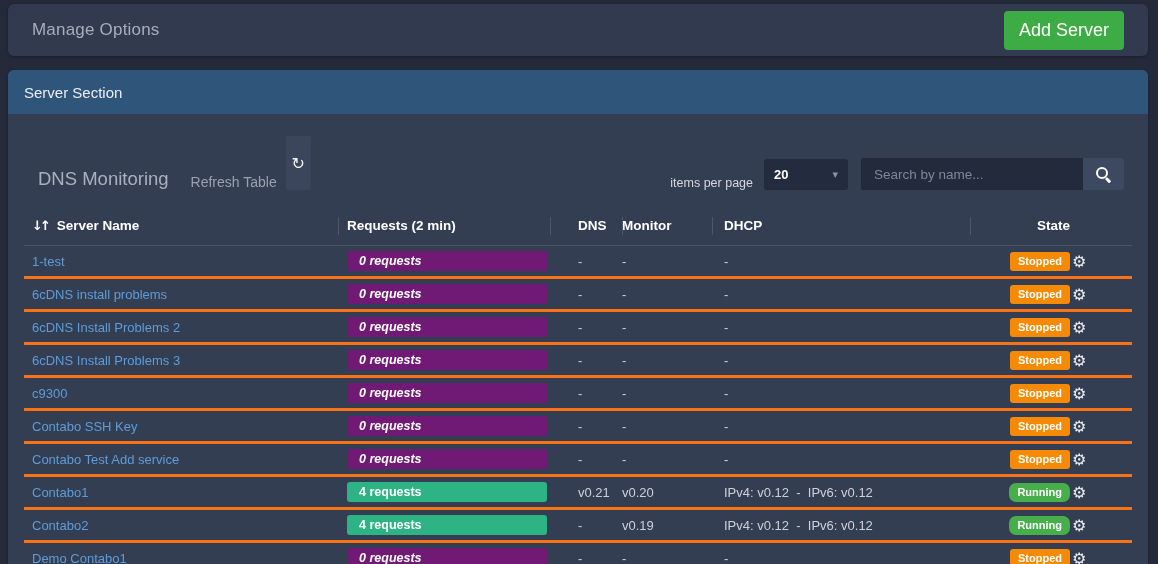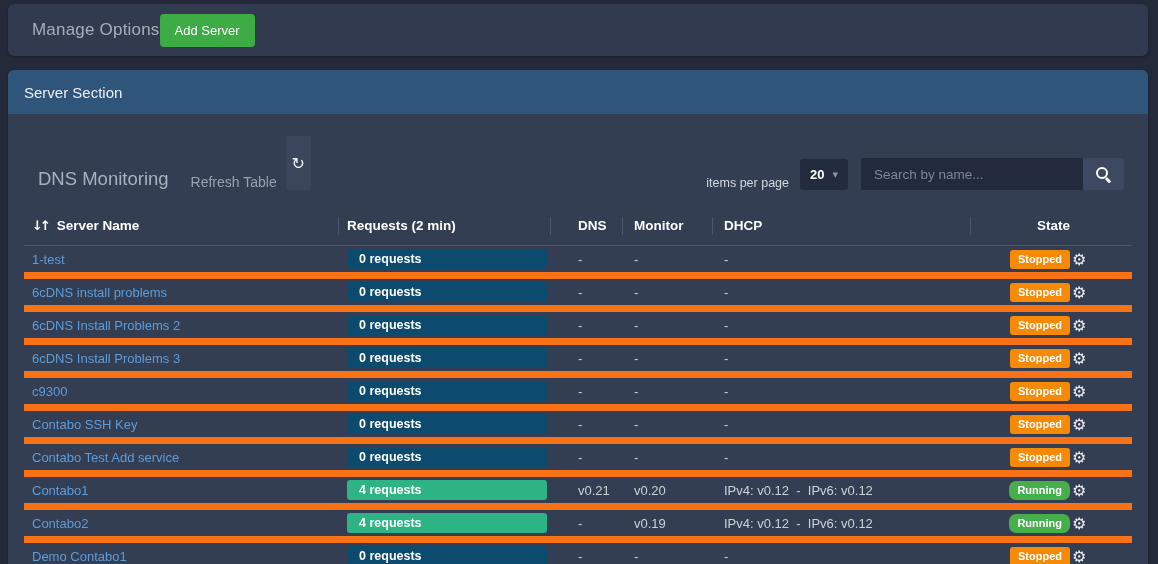--- a/index.html
+++ b/index.html
@@ -9,29 +9,29 @@
     font-family:"Liberation Sans", sans-serif;
     position:relative;
     color:#ccd1d9;
   }
   .icon-font { font-family:"DejaVu Sans", sans-serif; }
 
   
   .topbar {
     position:absolute; left:8px; top:4px; width:1140px; height:52px;
     background:#313a4e; border-radius:6px;
-    display:flex; align-items:center; 
+    display:flex; align-items:center; justify-content:space-between;
     padding:0 24px;
     box-shadow:0 1px 3px rgba(0,0,0,.3);
   }
   .topbar-title { color:#a7aebb; font-size:17px; letter-spacing:.2px; }
   .btn-add {
     background:#3eac45; color:#fff; border:none; border-radius:4px;
     font-family:"Liberation Sans", sans-serif;
-    font-size:13px; padding:9px 15px; cursor:pointer;
+    font-size:18px; padding:9px 15px; cursor:pointer;
   }
 
   
   .panel {
     position:absolute; left:8px; top:70px; width:1140px; height:540px;
     background:#343e53; border-radius:6px 6px 0 0;
     box-shadow:0 1px 3px rgba(0,0,0,.3);
   }
   .section-header {
     height:44px; background:#30557b; border-radius:6px 6px 0 0;
@@ -48,21 +48,21 @@
   .refresh-label { color:#99a1b0; font-size:14px; margin-right:9px; }
   .btn-refresh {
     width:25px; height:54px; background:#3b465c; border:none; border-radius:2px;
     color:#f2f4f7; font-size:16px; cursor:pointer;
     display:flex; align-items:center; justify-content:center;
   }
   .toolbar-spacer { flex:1; }
   .ipp-label { color:#d4d8df; font-size:12.5px; margin-right:11px; }
   .select-box {
     background:#232b3e; border-radius:3px; height:31px;
-    display:flex; align-items:center; padding:0 10px; cursor:pointer; margin-right:13px;
+    display:flex; align-items:center; padding:0 10px; cursor:pointer; margin-right:13px;gap:36px;
   }
   .select-value { color:#fff; font-size:13px; font-weight:bold; margin-right:8px; }
   .select-caret { color:#8b94a6; font-size:11px; }
   .search-wrap { display:flex; align-items:stretch; height:32px; }
   .search-input {
     width:222px; background:#222a3c; border:none; outline:none;
     color:#ef4444; font-size:13.5px; padding:0 13px; border-radius:2px 0 0 2px;
     font-family:"Liberation Sans", sans-serif;
   }
   .search-input::placeholder { color:#7e8798; }
@@ -90,41 +90,41 @@
   .hcell { position:relative; display:flex; align-items:center; height:100%; }
   .hdiv::before {
     content:""; position:absolute; left:0; top:11px; width:1px; height:18px;
     background:#4d5769;
   }
   .sort-icon { color:#fff; font-size:13px; letter-spacing:-3px; margin-right:9px; font-weight:bold; }
 
   .c-name  { width:314px; padding-left:8px; }
   .c-req   { width:212px; padding-left:9px; }
   .c-dns   { width:72px;  padding-left:28px; }
-  .c-mon   { width:90px;  padding-left:12px; }
+  .c-mon   { width:90px;  }
   .c-dhcp  { width:258px; padding-left:12px; }
   .c-state { width:100px; padding-left:14px;justify-content:flex-end; }
   .c-act   { flex:1; }
   .thead .c-name { padding-left:8px; }
 
   .trow {
     display:flex; align-items:center; height:33px;
-    border-bottom:7px solid #f97316;
+    border-bottom:3px solid #f97316;
     font-size:13px;
   }
   .cell { display:flex; align-items:center; height:100%; white-space:pre; }
   .server-link { color:#5d9cd8; text-decoration:none; font-size:13px; cursor:pointer; }
   .cell-text { color:#ccd1d9; }
 
   .badge-req {
     display:block; width:200px; height:20px; line-height:20px;
     padding-left:12px; border-radius:3px;
     color:#fff; font-size:12.5px; font-weight:bold;
   }
-  .badge-req.danger  { background:#0c4a6e; }
+  .badge-req.danger  { background:#701a75;font-style:italic; }
   .badge-req.success { background:#2db384; }
 
   .badge-state {
     display:inline-block; padding:3px 8px 4px 8px; border-radius:3px;
     color:#fff; font-size:11px; font-weight:bold;
   }
   .badge-state.stopped { background:#f78a05; }
   .badge-state.running { background:#46ae4b;border-radius:7px; }
 
   .gear {

